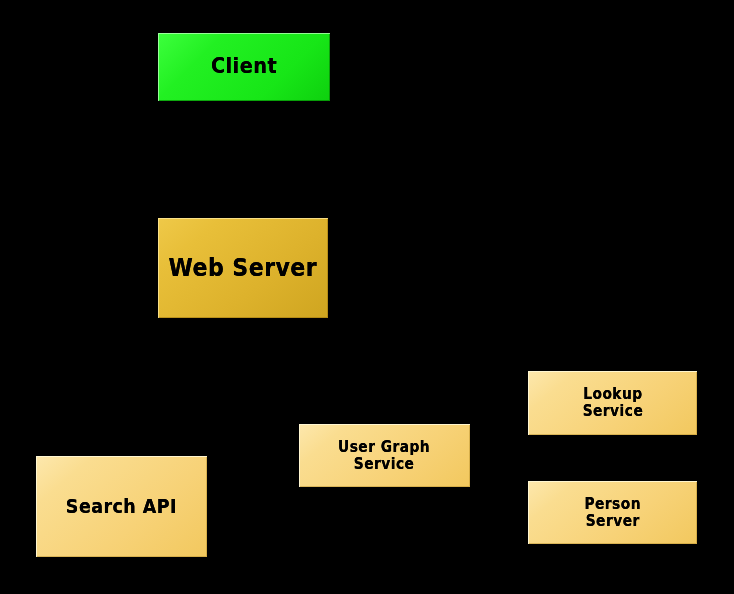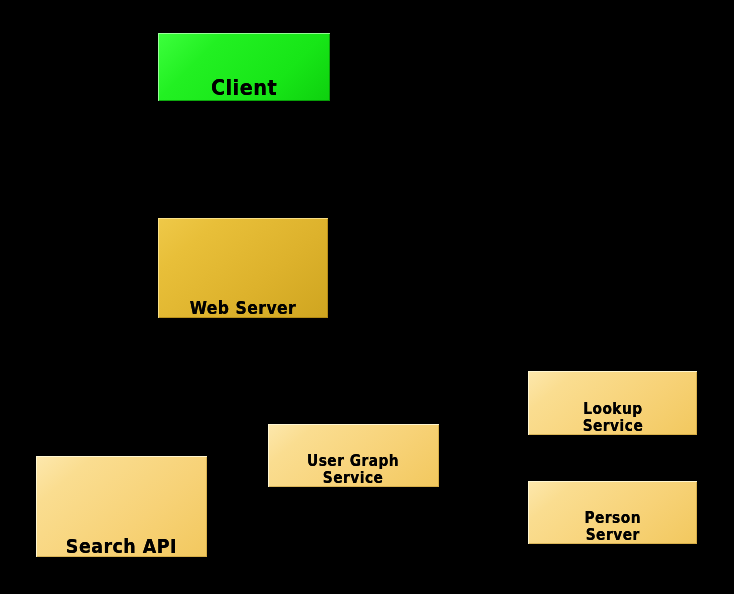--- a/index.html
+++ b/index.html
@@ -15,21 +15,21 @@
     position: relative;
     width: 734px;
     height: 594px;
     background: #000000;
     overflow: hidden;
   }
   .node {
     position: absolute;
     box-sizing: border-box;
     display: flex;
-    align-items: flex-end;
+    align-items: center;
     justify-content: center;
     text-align: center;
     color: #000000;
     font-weight: bold;
     font-family: "DejaVu Sans", sans-serif;
     letter-spacing: 0.5px;
     line-height: 1.12;
     border: none;
     -webkit-font-smoothing: none;
   }
@@ -52,21 +52,21 @@
   }
 
   
   .node--webserver {
     background:
       linear-gradient(140deg, #efc949 0%, #e8bf39 22%, #ddb22c 62%, #cfa520 100%);
     box-shadow:
       3px 4px 6px rgba(0,0,0,0.85),
       inset 1px 1px 0 rgba(255,235,160,0.75),
       inset -1px -1px 0 rgba(150,110,10,0.5);
-    font-size: 17px;
+    font-size: 24px;
   }
 
   
   .node--service {
     background:
       linear-gradient(140deg, #fde8ad 0%, #fadd90 20%, #f7d277 62%, #f2c85e 100%);
     box-shadow:
       3px 4px 6px rgba(0,0,0,0.85),
       inset 1px 1px 0 rgba(255,248,215,0.9),
       inset -1px -1px 0 rgba(185,145,45,0.5);
@@ -85,21 +85,21 @@
 
   <div class="node node--webserver" style="left:158px; top:218px; width:170px; height:100px;">
     <span class="label">Web Server</span>
   </div>
 
   <div class="node node--service" style="left:528px; top:371px; width:169px; height:64px;">
     <span class="label">Lookup
 Service</span>
   </div>
 
-  <div class="node node--service" style="left:268px; top:424px; width:171px; height:63px;">
+  <div class="node node--service" style="left:299px; top:424px; width:171px; height:63px;">
     <span class="label">User Graph
 Service</span>
   </div>
 
   <div class="node node--service" style="left:528px; top:481px; width:169px; height:63px;">
     <span class="label">Person
 Server</span>
   </div>
 
   <div class="node node--service node--searchapi" style="left:36px; top:456px; width:171px; height:101px;">

